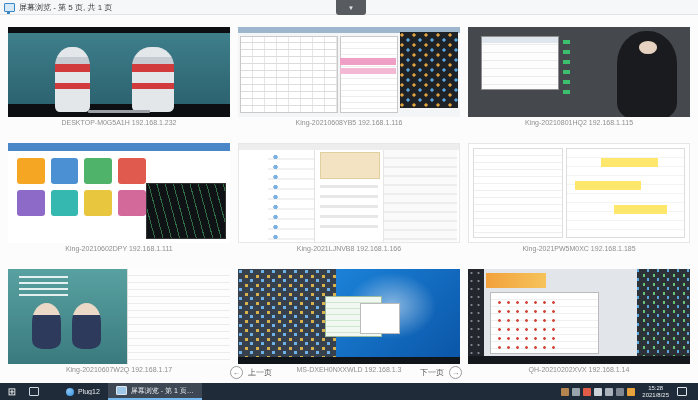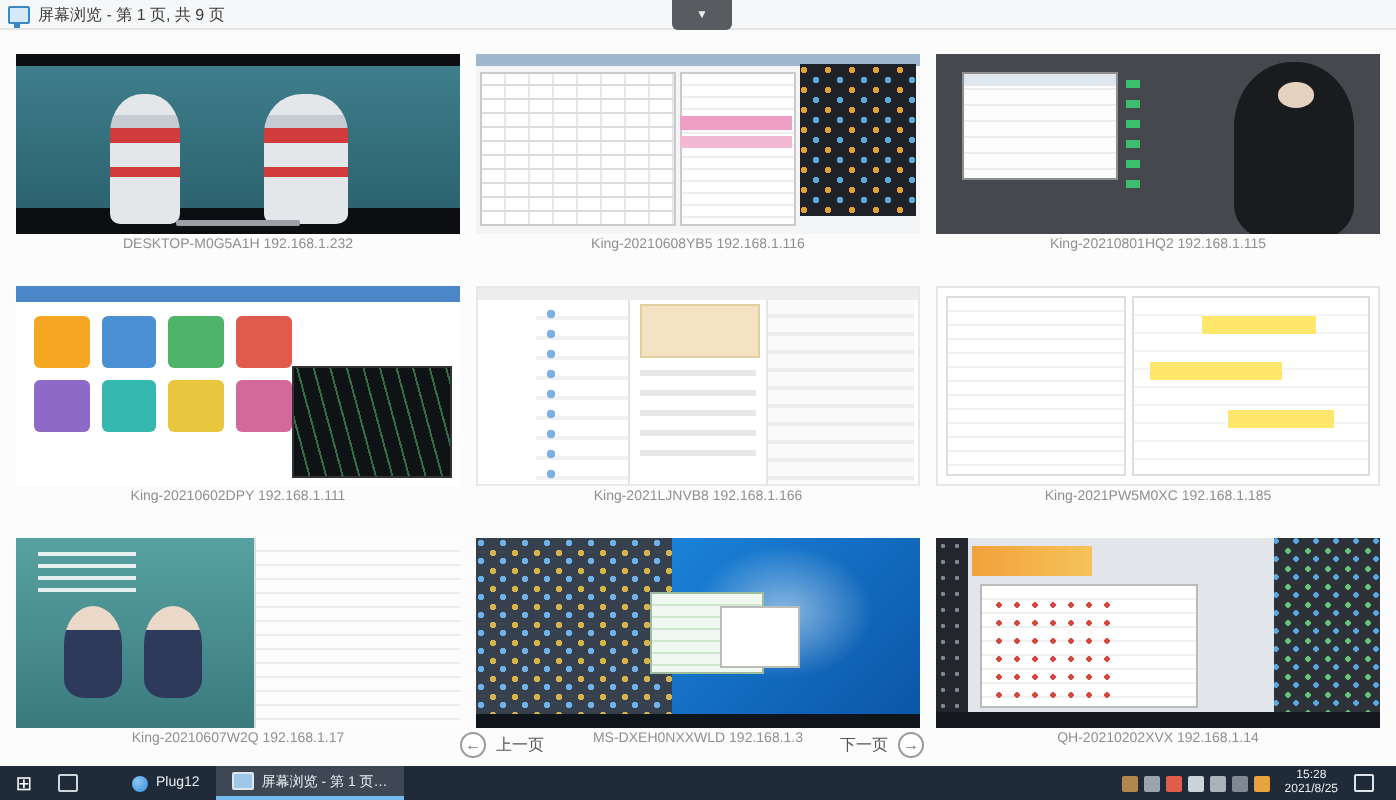--- a/index.html
+++ b/index.html
@@ -154,21 +154,21 @@
   .clock{text-align:center;font-size:6px;line-height:7px;padding:0 4px;cursor:pointer;}
   .action-center{width:11px;height:100%;display:flex;align-items:center;justify-content:center;cursor:pointer;}
   .ac-ic{width:8px;height:7px;border:1px solid #dfe5ea;border-radius:1px;}
   .show-desktop{width:4px;height:100%;border-left:1px solid #3a4654;cursor:pointer;}
 </style>
 </head>
 <body>
 
 <div class="titlebar">
   <span class="title-icon"></span>
-  <span>屏幕浏览 - 第 1 页, 共 9 页</span>
+  <span>屏幕浏览 - 第 5 页, 共 1 页</span>
 </div>
 
 <div class="drop-tab">
   <span>▼</span>
 </div>
 
 <div class="grid">
 
   <div class="cell r1">
     <div class="thumb sc1">

